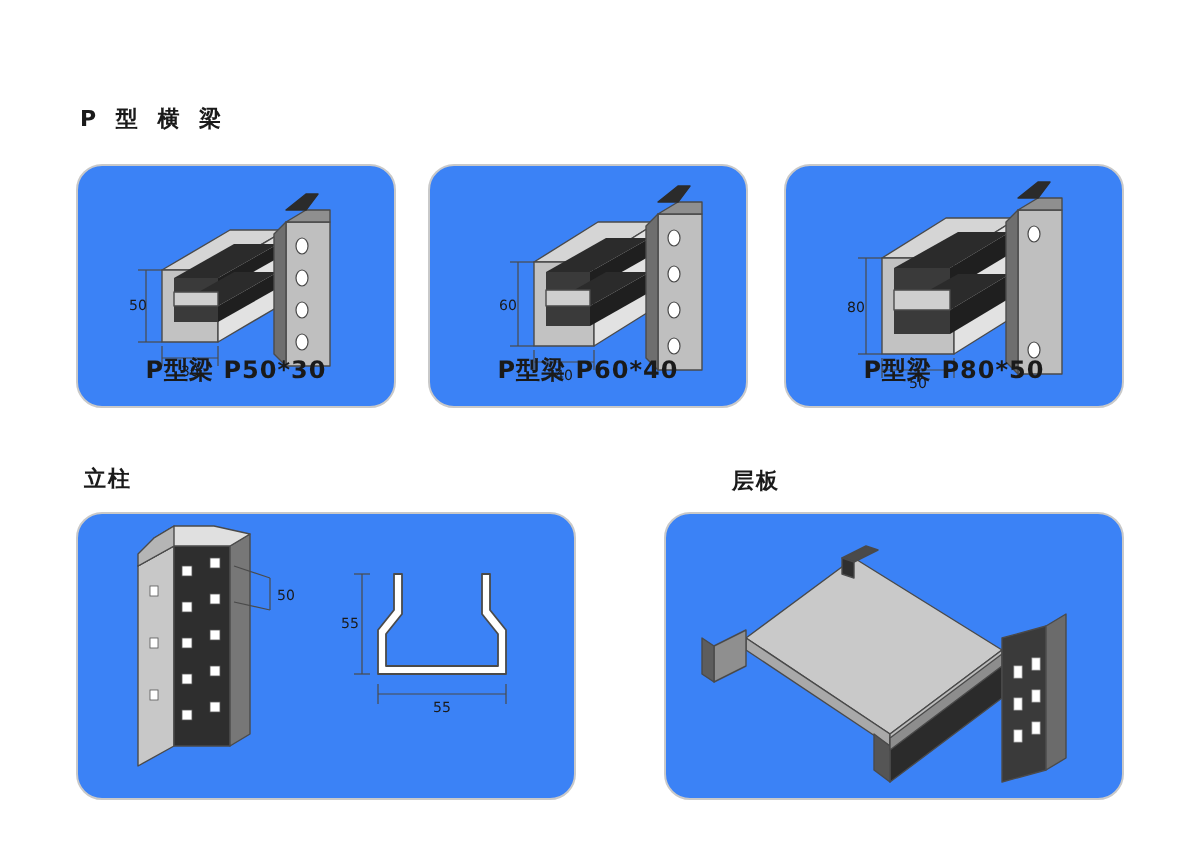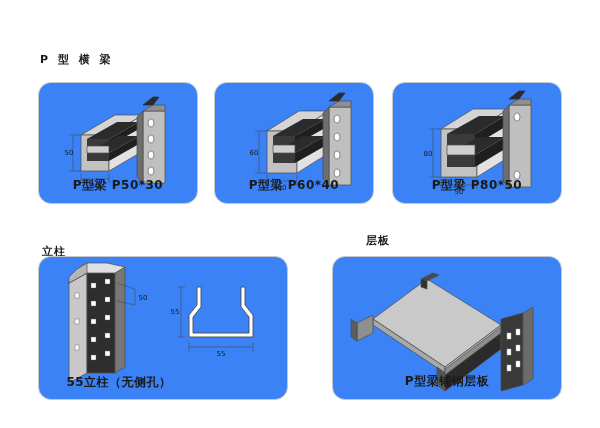--- a/index.html
+++ b/index.html
@@ -16,21 +16,21 @@
     overflow: hidden;
   }
   .section-title {
     position: absolute;
     font-size: 11px;
     font-weight: bold;
     letter-spacing: 3px;
     color: #1a1a1a;
   }
   #title-beams { left: 40px; top: 52px; }
-  #title-upright { left: 42px; top: 244px; letter-spacing: 1px; }
+  #title-upright { left: 42px; top: 232px; letter-spacing: 1px; }
   #title-shelf { left: 338px; top: 233px; letter-spacing: 1px; margin-left: 28px; }
 
   .panel {
     position: absolute;
     border: 1px solid #c9c9c9;
     border-radius: 13px;
     background: #3b82f6;
     box-sizing: border-box;
   }
   #panel-beam-1 { left: 38px;  top: 82px;  width: 160px; height: 122px; }
@@ -261,21 +261,20 @@
     </g>
     <text class="dim-text" x="136" y="57" text-anchor="middle">55</text>
 
     <g stroke="#4a4a4a" stroke-width="0.6" fill="none">
       <line x1="150" y1="90" x2="214" y2="90"></line>
       <line x1="150" y1="85" x2="150" y2="95"></line>
       <line x1="214" y1="85" x2="214" y2="95"></line>
     </g>
     <text class="dim-text" x="182" y="99" text-anchor="middle">55</text>
   </svg>
-  <div class="caption cap-upright">55立柱（无侧孔）</div>
 </div>
 
 <div class="panel" id="panel-shelf">
   <svg class="art" width="230" height="144" viewBox="0 0 230 144">
     <g stroke="#4a4a4a" stroke-width="0.7" stroke-linejoin="round">
 
       <polygon points="40,62 94,22 168,68 112,110" fill="#c9c9c9"></polygon>
 
       <polygon points="40,62 112,110 112,116 40,68" fill="#a9a9a9"></polygon>
       <polygon points="112,110 168,68 168,74 112,116" fill="#bcbcbc"></polygon>
@@ -297,14 +296,13 @@
 
     <g fill="#ffffff" stroke="#bbbbbb" stroke-width="0.4">
       <rect x="174" y="76" width="4" height="6"></rect>
       <rect x="174" y="92" width="4" height="6"></rect>
       <rect x="174" y="108" width="4" height="6"></rect>
       <rect x="183" y="72" width="4" height="6"></rect>
       <rect x="183" y="88" width="4" height="6"></rect>
       <rect x="183" y="104" width="4" height="6"></rect>
     </g>
   </svg>
-  <div class="caption cap-shelf">P型梁铺钢层板</div>
 </div>
 
 </body></html>

